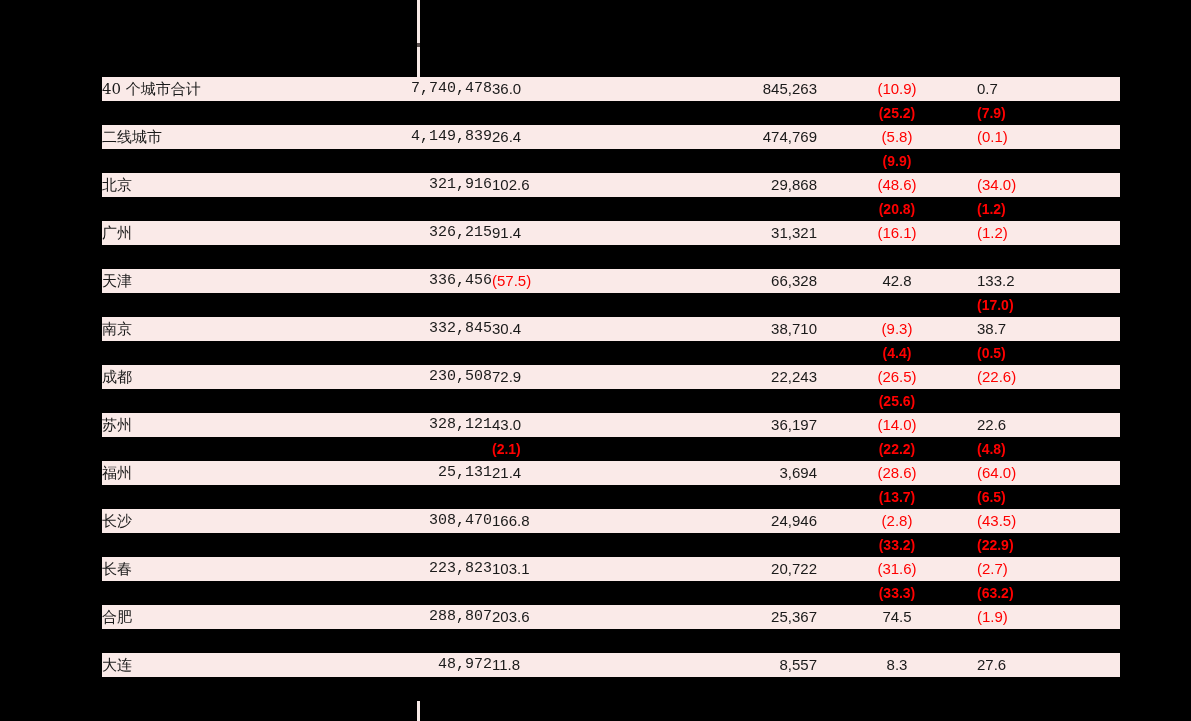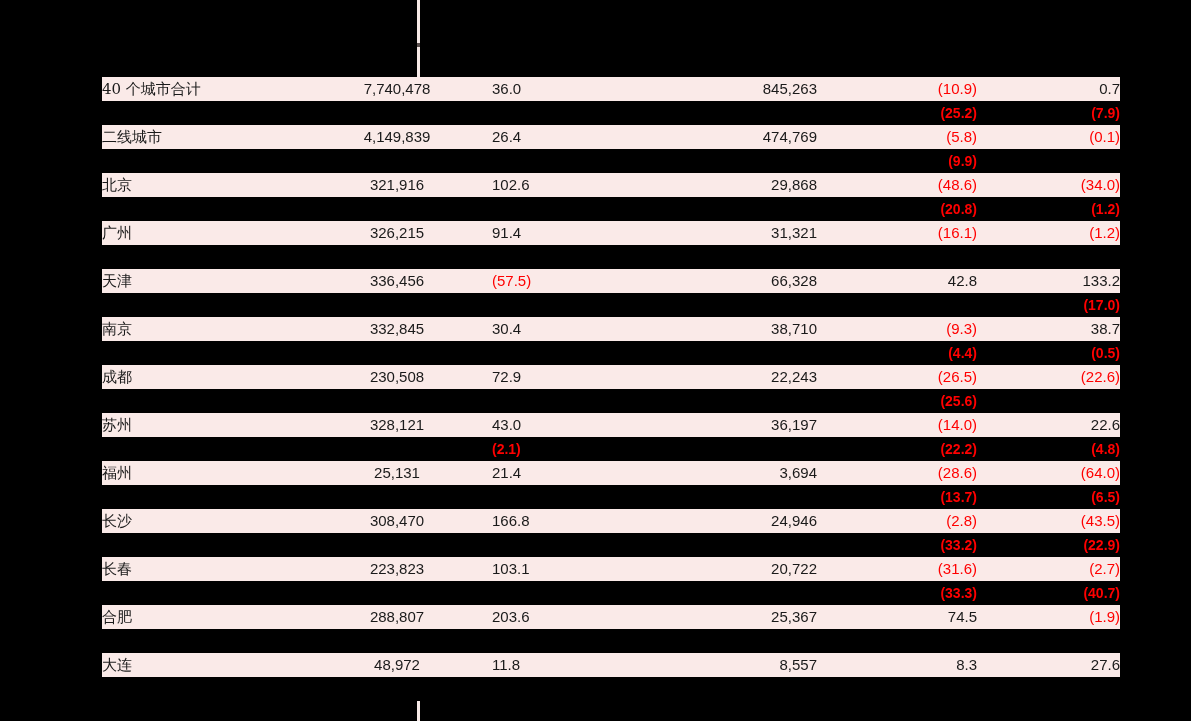--- a/index.html
+++ b/index.html
@@ -77,25 +77,25 @@
     font-size: 14px;
   }
 
   td.col-city {
     width: 200px;
     text-align: left;
     padding-left: 3px;
     font-family: "DejaVu Serif", "Liberation Serif", serif;
     font-size: 15px;
   }
-  td.col-n1 { width: 190px; text-align: center; padding-right: 30px; }
+  td.col-n1 { width: 190px; text-align: right; padding-right: 30px; font-family: Liberation Mono, monospace; }
   td.col-n2 { width: 155px; text-align: left; padding-right: 55px; }
   td.col-n3 { width: 170px; text-align: right; padding-right: 43px; }
-  td.col-n4 { width: 160px; text-align: right; padding-right: 45px; }
-  td.col-n5 { width: 143px; text-align: right; padding-right: 48px; }
+  td.col-n4 { width: 160px; text-align: center; padding-right: 45px; }
+  td.col-n5 { width: 143px; text-align: left; padding-right: 48px; }
 
   .neg { color: #ff0000; }
   tr.main-row td.neg { color: #ff0000; font-weight: normal; }
 </style>
 </head>
 <body>
 
 <div id="vline"></div>
 <div id="vline-nick"></div>
 <div id="vline-nick2"></div>
@@ -270,21 +270,21 @@
           <td class="col-n3">20,722</td>
           <td class="col-n4 neg">(31.6)</td>
           <td class="col-n5 neg">(2.7)</td>
         </tr>
         <tr class="sub-row">
           <td class="col-city"></td>
           <td class="col-n1"></td>
           <td class="col-n2"></td>
           <td class="col-n3"></td>
           <td class="col-n4">(33.3)</td>
-          <td class="col-n5">(40.7)</td>
+          <td class="col-n5">(63.2)</td>
         </tr>
         <tr class="main-row">
           <td class="col-city">合肥</td>
           <td class="col-n1">288,807</td>
           <td class="col-n2">203.6</td>
           <td class="col-n3">25,367</td>
           <td class="col-n4">74.5</td>
           <td class="col-n5 neg">(1.9)</td>
         </tr>
         <tr class="sub-row">

